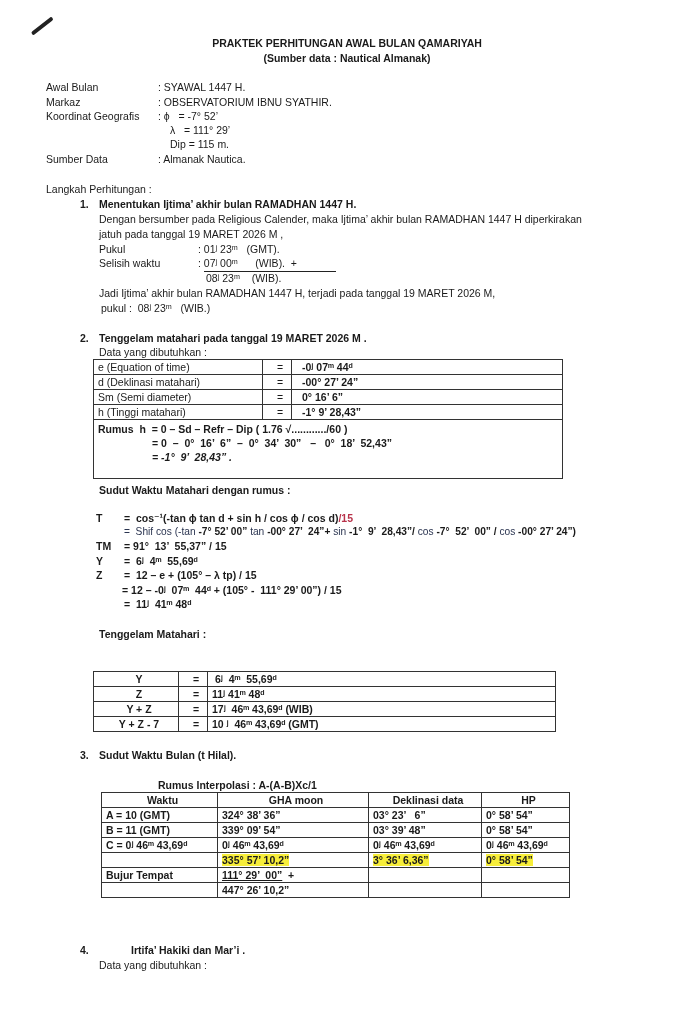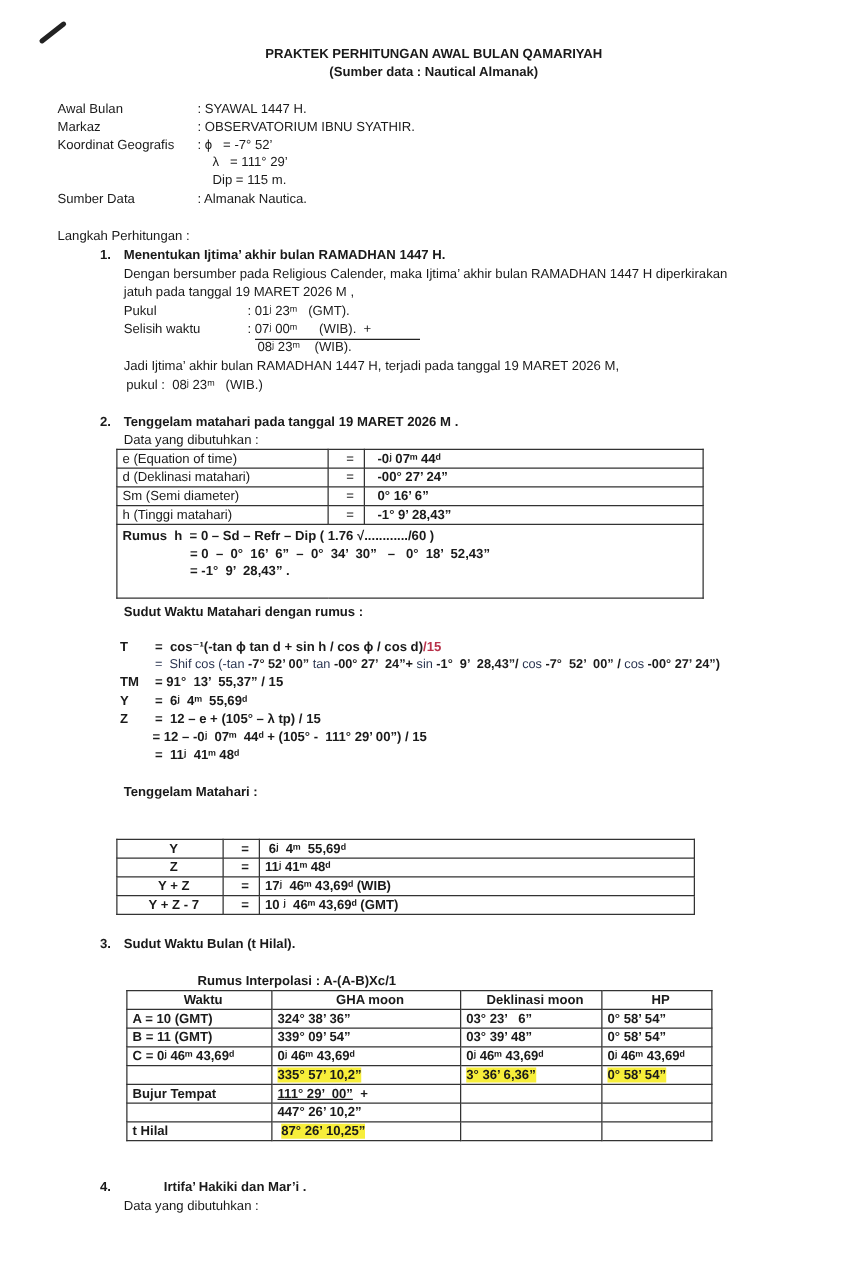--- a/index.html
+++ b/index.html
@@ -83,21 +83,21 @@
     </tr>
     <tr>
       <td>h (Tinggi matahari)</td>
       <td class="c">=</td>
       <td style="padding-left:10px;" class="b">-1°  9’   28,43”</td>
     </tr>
     <tr>
       <td colspan="3" class="formula b">
         <div style="white-space:pre;">Rumus  h  = 0 – Sd – Refr – Dip ( 1.76 √............/60 )</div>
         <div style="white-space:pre;padding-left:54px;">= 0  –  0°  16’  6”  –  0°  34’  30”   –   0°  18’  52,43”</div>
-        <div style="white-space:pre;padding-left:54px;">= -1°  9’  28,43” .</div>
+        <div style="white-space:pre;padding-left:54px;font-style:italic;">= -1°  9’  28,43” .</div>
       </td>
     </tr>
   </tbody>
     </table>
 
   <div class="abs b" style="left:99px;top:484px;">Sudut Waktu Matahari dengan rumus :</div>
 
   <div class="abs b" style="left:96px;top:512px;">T</div>
   <div class="abs b" style="left:124px;top:512px;white-space:pre;"><span>=  cos⁻¹(-tan ϕ tan d + sin h / cos ϕ / cos d)</span><span class="red">/15</span></div>
 
@@ -143,21 +143,21 @@
 <div>
   <div class="abs b" style="left:80px;top:749px;">3.</div>
   <div class="abs b" style="left:99px;top:749px;">Sudut Waktu Bulan (t Hilal).</div>
   <div class="abs b" style="left:158px;top:779px;">Rumus Interpolasi : A-(A-B)Xc/1</div>
 
   <table style="left:101px;top:792px;width:469px;">
     <tbody>
         <tr>
       <td class="c b" style="width:101px;text-align:center;">Waktu</td>
       <td class="c b" style="width:136px;">GHA moon</td>
-      <td class="c b" style="width:98px;">Deklinasi moon</td>
+      <td class="c b" style="width:98px;">Deklinasi data</td>
       <td class="c b">HP</td>
     </tr>
     <tr>
       <td class="b">A = 10 (GMT)</td>
       <td class="b">324° 38’ 36”</td>
       <td class="b" style="white-space:pre;">03° 23’   6”</td>
       <td class="b">0° 58’ 54”</td>
     </tr>
     <tr>
       <td class="b">B = 11 (GMT)</td>
@@ -182,26 +182,20 @@
       <td class="b" style="white-space:pre;"><span class="u">111° 29’  00”</span>&nbsp;&nbsp;<span>+</span></td>
       <td></td>
       <td></td>
     </tr>
     <tr>
       <td></td>
       <td class="b">447° 26’ 10,2”</td>
       <td></td>
       <td></td>
     </tr>
-    <tr>
-      <td class="b">t Hilal</td>
-      <td class="b" style="padding-left:7px;"><span class="hl">87° 26’ 10,25”</span></td>
-      <td></td>
-      <td></td>
-    </tr>
   </tbody>
     </table>
 </div>
 
 <div>
   <div class="abs b" style="left:80px;top:944px;">4.</div>
   <div class="abs b" style="left:99px;top:944px;padding-left:32px;">Irtifa’ Hakiki dan Mar’i .</div>
   <div class="abs" style="left:99px;top:959px;">Data yang dibutuhkan :</div>
 </div>
 

